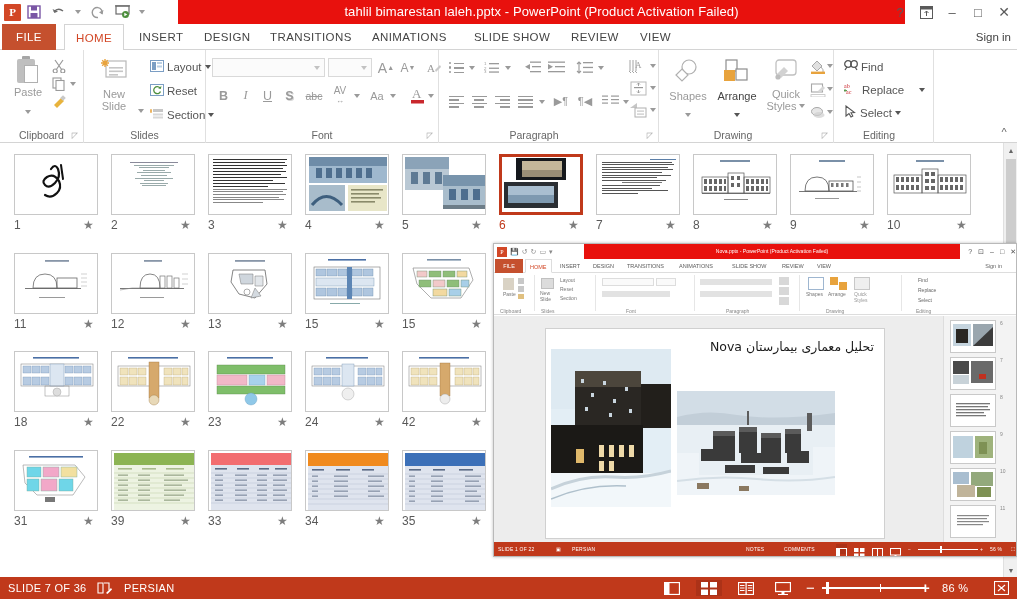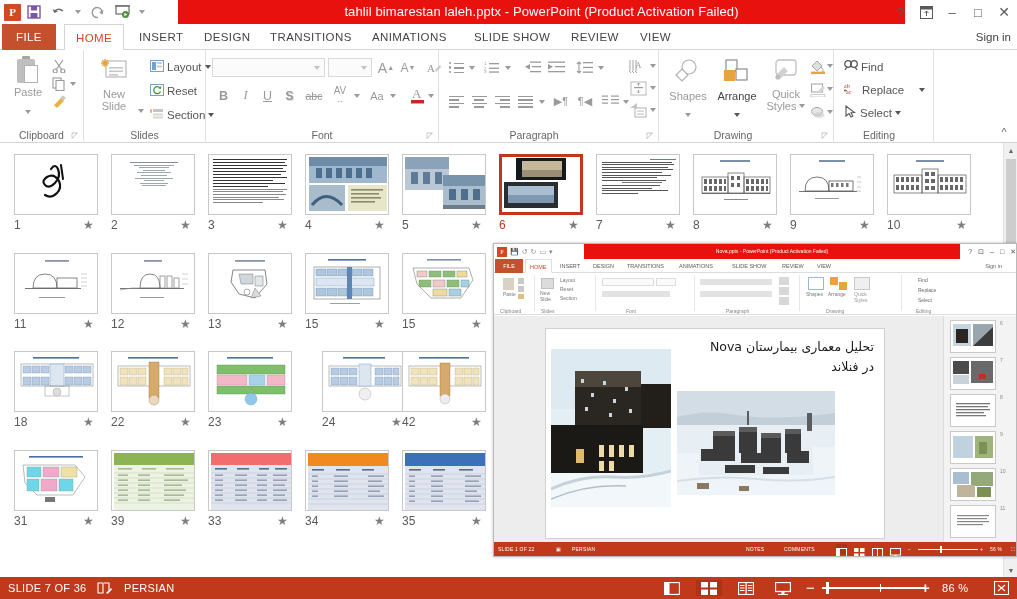--- a/index.html
+++ b/index.html
@@ -1017,21 +1017,21 @@
         <rect x="40" y="23" width="16" height="10" fill="#A8D2EC" stroke="#7aa4c0" stroke-width="0.4"></rect>
         <rect x="58" y="23" width="18" height="10" fill="#F2B8C8" stroke="#c08494" stroke-width="0.4"></rect>
         <rect x="8" y="34" width="68" height="8" fill="#7FBE6A" stroke="#5c8c4c" stroke-width="0.4"></rect>
         <circle cx="42" cy="47" r="6" fill="#8FC8E8" stroke="#6a9ec0" stroke-width="0.4"></circle>
       </svg>
     </div>
     <div class="thnum">23</div>
     <div class="thstar">★</div>
   </div>
 
-  <div class="thumbcell" style="left:322px; top:208px;">
+  <div class="thumbcell" style="left:305px; top:208px;">
     <div class="thumb">
       <svg width="84" height="61" viewBox="0 0 84 61">
         <rect x="20" y="5" width="42" height="1.6" fill="#4a6fa5"></rect>
         <rect x="6" y="14" width="72" height="20" fill="none" stroke="#777" stroke-width="0.5"></rect>
         <g fill="#B7CBE2" stroke="#7591b2" stroke-width="0.35">
           <rect x="8" y="16" width="8" height="7"></rect>
             <rect x="17" y="16" width="8" height="7"></rect>
             <rect x="26" y="16" width="8" height="7"></rect>
           <rect x="52" y="16" width="8" height="7"></rect>
             <rect x="61" y="16" width="8" height="7"></rect>
@@ -1348,21 +1348,20 @@
     <div class="i-gl" style="left:424px;top:4px;font-size:5px;color:#666;">Find</div>
     <div class="i-gl" style="left:424px;top:14px;font-size:5px;color:#666;">Replace</div>
     <div class="i-gl" style="left:424px;top:24px;font-size:5px;color:#666;">Select</div>
     <div class="i-gl" style="left:422px;">Editing</div>
   </div>
 
   <div class="i-stage">
     <div class="i-slide">
       <div class="s-title">
         <div>تحلیل معماری بیمارستان Nova</div>
-        <div>در فنلاند</div>
       </div>
       <div class="s-img1">
         <svg width="120" height="158" viewBox="0 0 120 158">
           <rect width="120" height="158" fill="#E3EEF5"></rect>
           <rect x="0" y="0" width="120" height="60" fill="#DEEAF2"></rect>
           <rect x="24" y="22" width="66" height="54" fill="#2A2723"></rect>
           <rect x="24" y="22" width="66" height="16" fill="#4C463C"></rect>
           <rect x="90" y="35" width="30" height="44" fill="#221F1B"></rect>
           <rect x="0" y="76" width="92" height="48" fill="#1B1916"></rect>
           <g fill="#C9D6DF">

